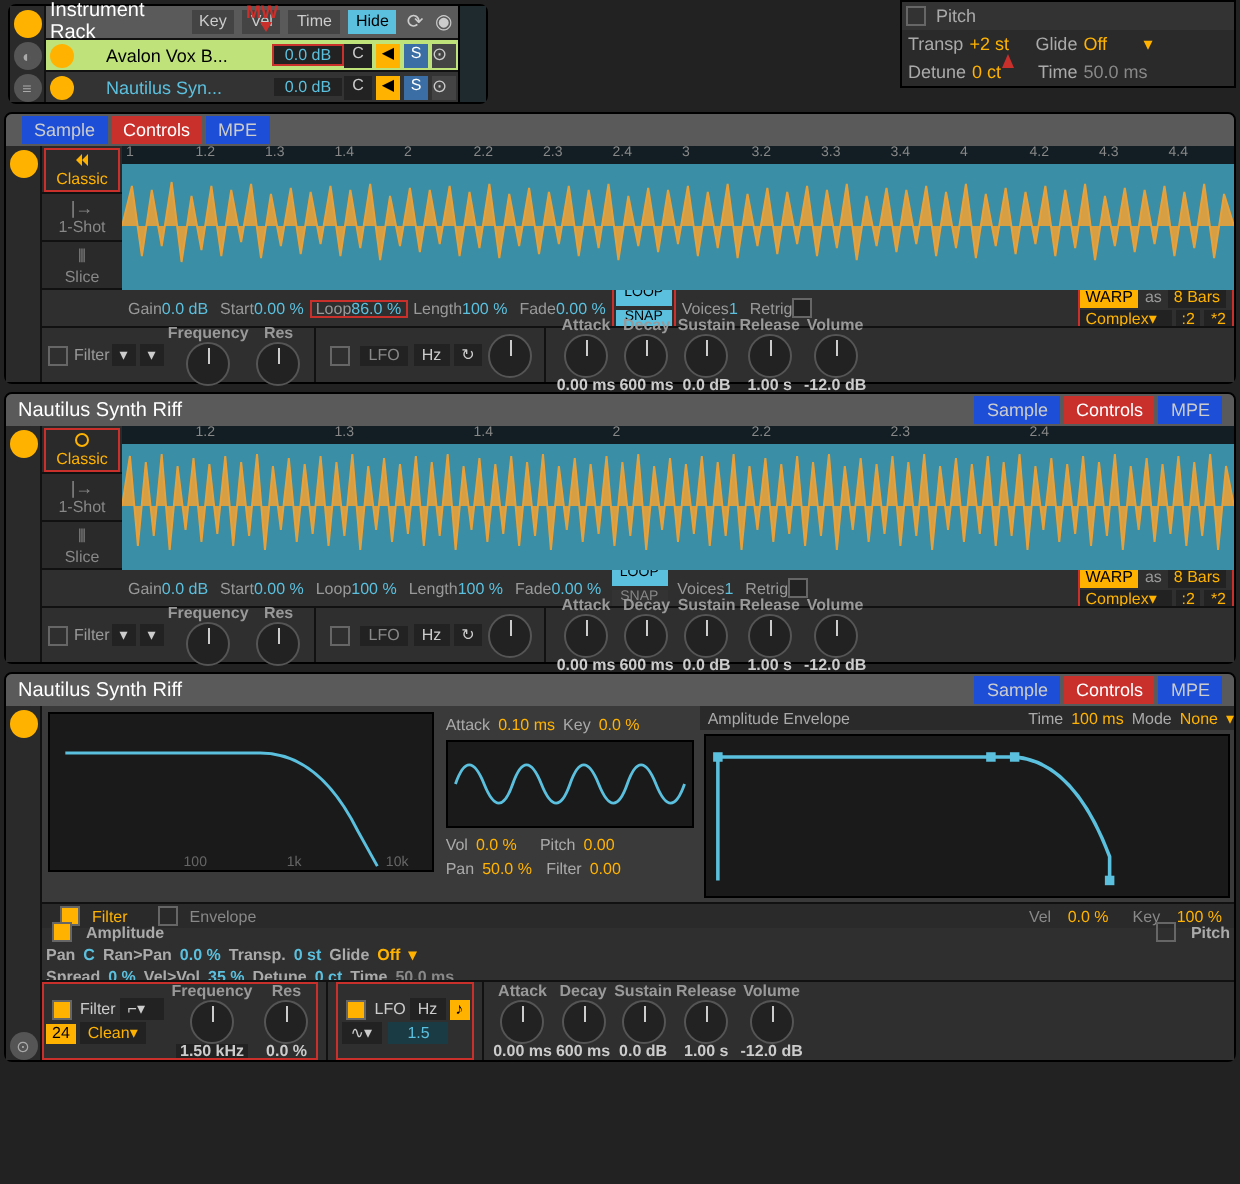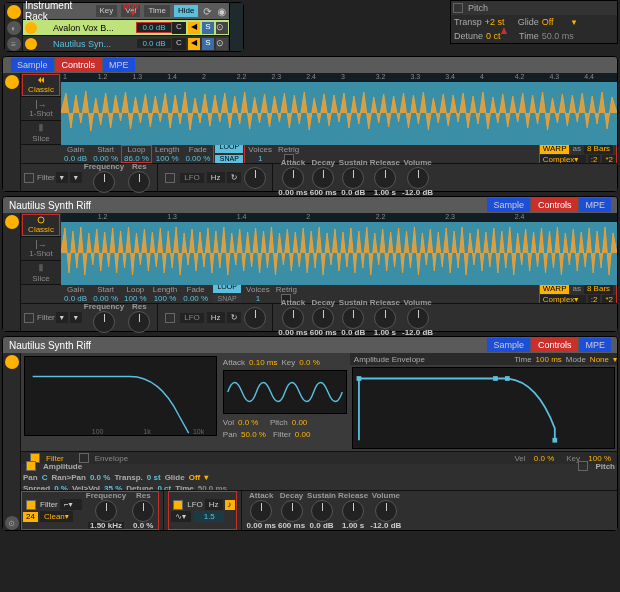--- a/index.html
+++ b/index.html
@@ -48,21 +48,21 @@
   .left-tabs { width:40px; background:#2a2a2a; display:flex; flex-direction:column; }
   .left-tab { height:24px; display:flex; flex-direction:column; align-items:center; justify-content:center; font-size:8px; color:#888; border-bottom:1px solid #111; cursor:pointer; }
   .left-tab.active { color:#ffb300; }
   .left-tab.hlred { outline:1px solid #c9302c; outline-offset:-2px; }
   .wave { flex:1; background:#1a2c33; position:relative; overflow:hidden; }
   .wave svg { width:100%; height:100%; display:block; }
   .wave .ruler { position:absolute; top:0; left:0; right:0; height:9px; background:rgba(0,0,0,0.3); display:flex; font-size:7px; color:#888; }
   .wave .ruler span { flex:1; padding-left:2px; }
 
   .param-strip { display:flex; height:18px; background:#2f2f2f; align-items:center; }
-  .param-col { display:flex; flex-direction:column; align-items:center; padding:0 3px; line-height:9px; }
+  .param-col { display:flex; flex-direction:row; align-items:center; padding:0 3px; line-height:9px; }
   .param-col .plab { font-size:8px; color:#999; }
   .param-col .pval { font-size:8px; color:#5bc0de; }
   .hl-red { outline:1px solid #c9302c; outline-offset:-1px; }
   .loop-btn { width:28px; height:10px; font-size:7px; text-align:center; margin:1px; }
   .loop-btn.on { background:#5bc0de; color:#000; }
   .loop-btn.off { background:#333; color:#888; }
   .warp-box { display:flex; align-items:center; gap:1px; padding:1px; margin-left:auto; }
   .warp-btn { background:#ffb300; color:#000; font-size:8px; padding:0 3px; height:10px; line-height:10px; }
   .warp-label { font-size:8px; color:#999; padding:0 2px; }
   .warp-bars { background:#222; color:#ffb300; font-size:8px; padding:0 3px; height:10px; line-height:10px; }

